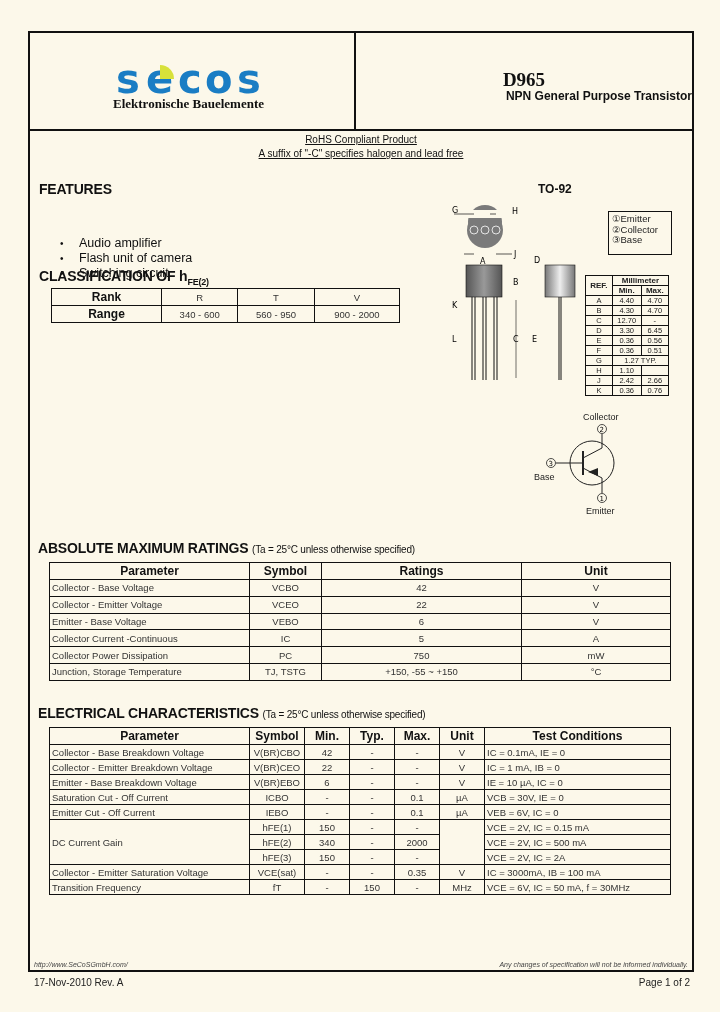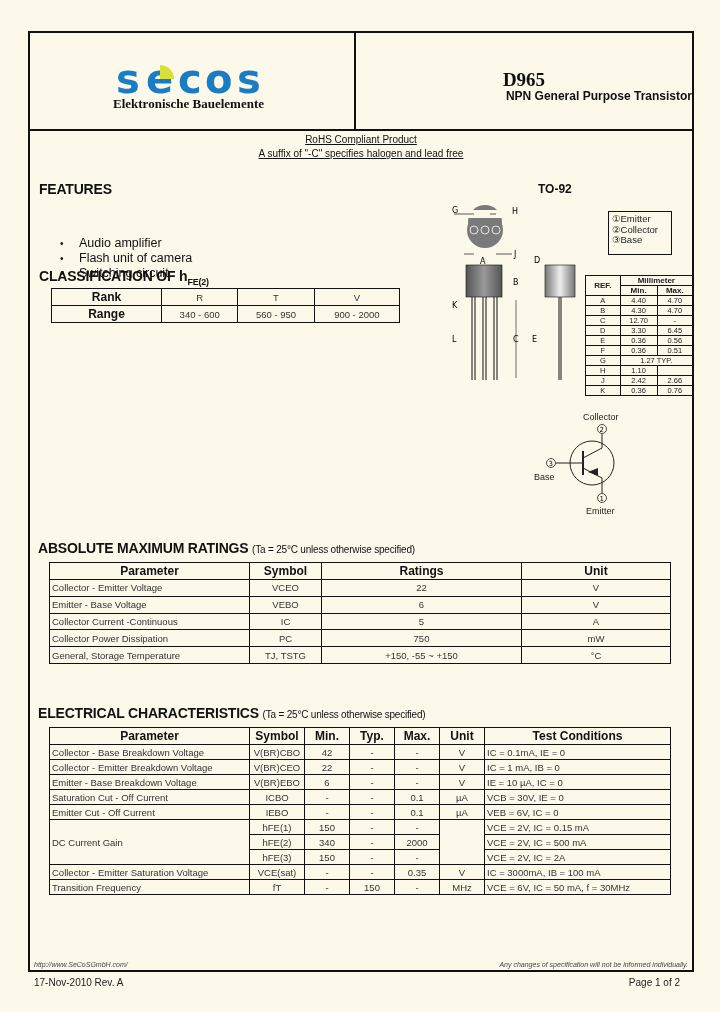--- a/index.html
+++ b/index.html
@@ -136,21 +136,21 @@
   <text x="84" y="63" font-size="8" font-family="DejaVu Sans, sans-serif">D</text>
   <text x="82" y="142" font-size="8" font-family="DejaVu Sans, sans-serif">E</text>
 </svg>
 
 <div class="legend">
   <div>①Emitter</div>
   <div>②Collector</div>
   <div>③Base</div>
 </div>
 
-<table class="dim" style="left:585px; top:275px; width:108px;">
+<table class="dim" style="left:585px; top:275px; width:84px;">
   <tbody>
       <tr>
     <th rowspan="2">REF.</th>
     <th colspan="2">Millimeter</th>
   </tr>
   <tr>
     <th>Min.</th>
     <th>Max.</th>
   </tr>
   <tr>
@@ -228,20 +228,26 @@
 <h2 style="left:38px; top:540px;"><span>ABSOLUTE MAXIMUM RATINGS</span> <small>(Ta = 25°C unless otherwise specified)</small></h2>
 <table class="abs" style="left:49px; top:562px; width:622px;">
   <tbody>
       <tr>
     <th style="width:200px">Parameter</th>
     <th style="width:72px">Symbol</th>
     <th style="width:200px">Ratings</th>
     <th>Unit</th>
   </tr>
   <tr>
+        <td>Collector - Base Voltage</td>
+        <td class="c">VCBO</td>
+        <td class="c">42</td>
+        <td class="c">V</td>
+      </tr>
+  <tr>
         <td>Collector - Emitter Voltage</td>
         <td class="c">VCEO</td>
         <td class="c">22</td>
         <td class="c">V</td>
       </tr>
   <tr>
         <td>Emitter - Base Voltage</td>
         <td class="c">VEBO</td>
         <td class="c">6</td>
         <td class="c">V</td>
@@ -252,21 +258,21 @@
         <td class="c">5</td>
         <td class="c">A</td>
       </tr>
   <tr>
         <td>Collector Power Dissipation</td>
         <td class="c">PC</td>
         <td class="c">750</td>
         <td class="c">mW</td>
       </tr>
   <tr>
-        <td>General, Storage Temperature</td>
+        <td>Junction, Storage Temperature</td>
         <td class="c">TJ, TSTG</td>
         <td class="c">+150, -55 ~ +150</td>
         <td class="c">°C</td>
       </tr>
 </tbody>
   </table>
 
 <h2 style="left:38px; top:705px;"><span>ELECTRICAL CHARACTERISTICS</span> <small>(Ta = 25°C unless otherwise specified)</small></h2>
 <table class="ec" style="left:49px; top:727px; width:622px;">
   <tbody>
@@ -365,13 +371,13 @@
         <td class="c">MHz</td>
         <td>VCE = 6V, IC = 50 mA, f = 30MHz</td>
       </tr>
 </tbody>
   </table>
 
 <div class="foot-l" style="left:34px; top:961px;">http://www.SeCoSGmbH.com/</div>
 <div class="foot-r" style="right:32px; top:961px;">Any changes of specification will not be informed individually.</div>
 
 <div class="bottom" style="left:34px;">17-Nov-2010 Rev. A</div>
-<div class="bottom" style="right:40px;text-align:right;">Page 1 of 2</div>
+<div class="bottom" style="right:30px;text-align:right;">Page 1 of 2</div>
 
 </body></html>

